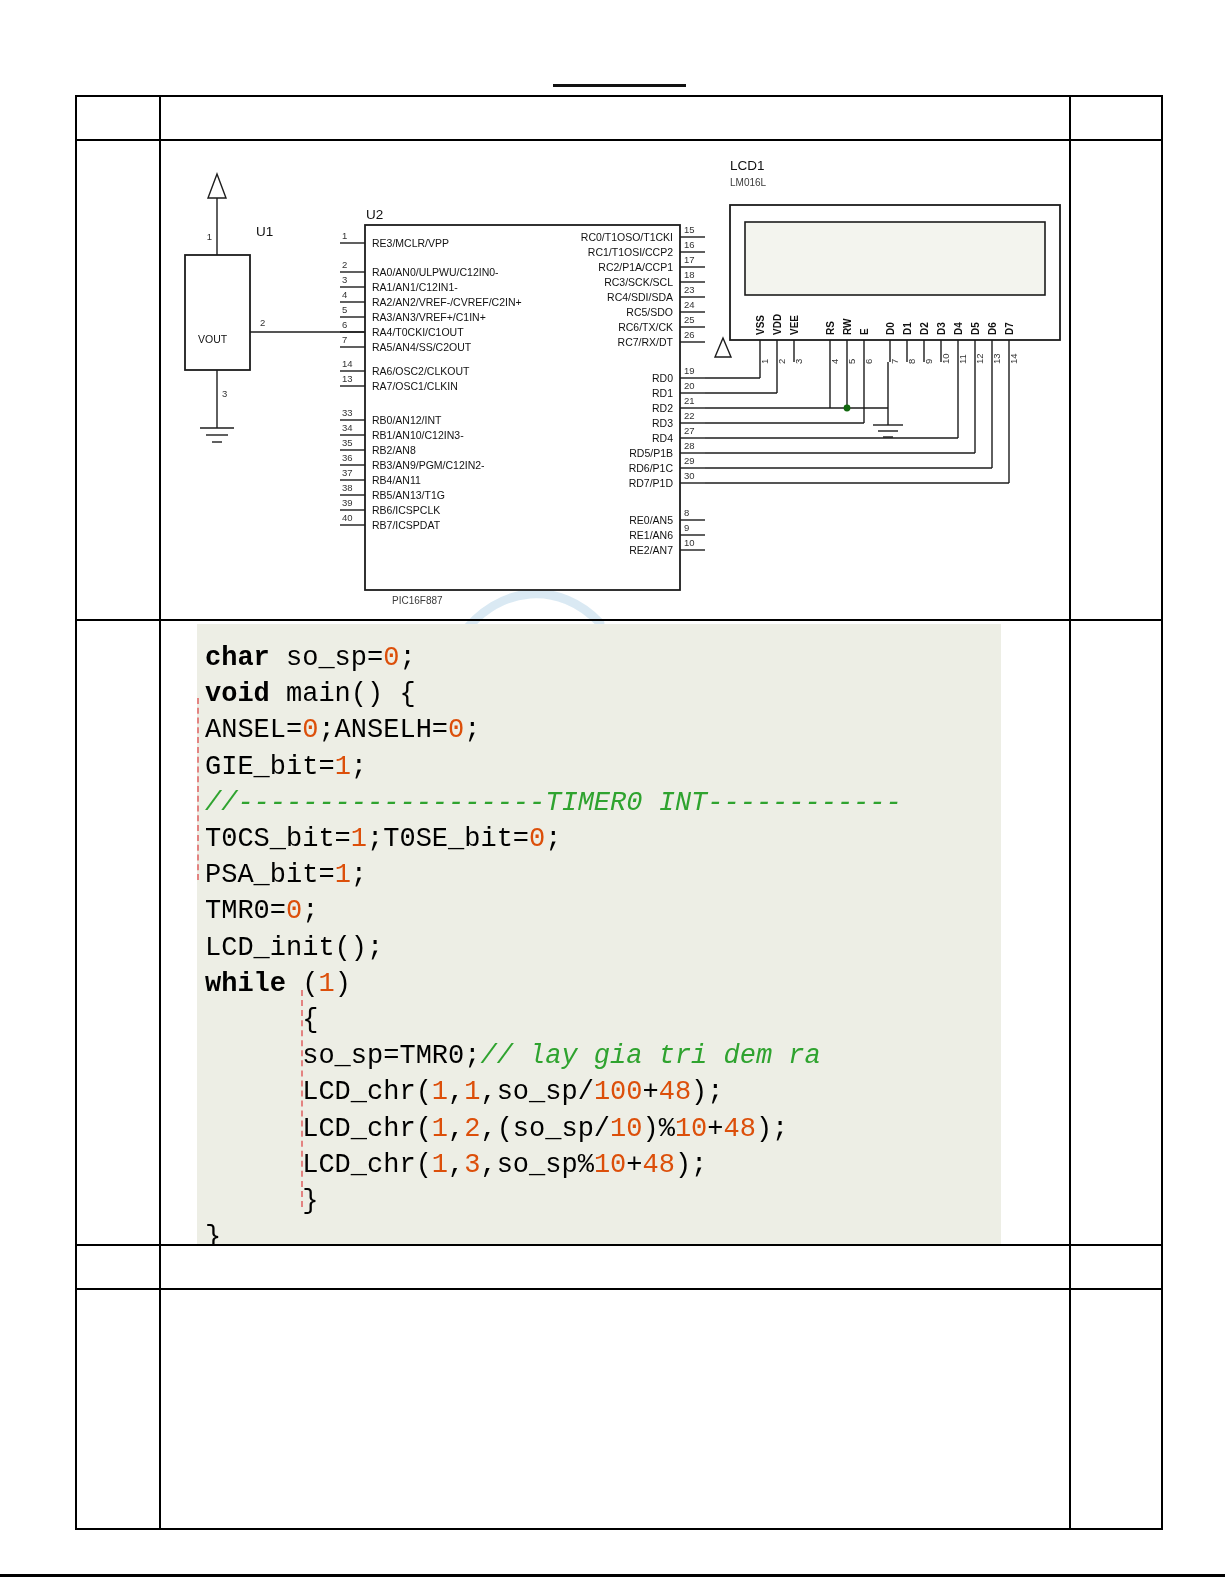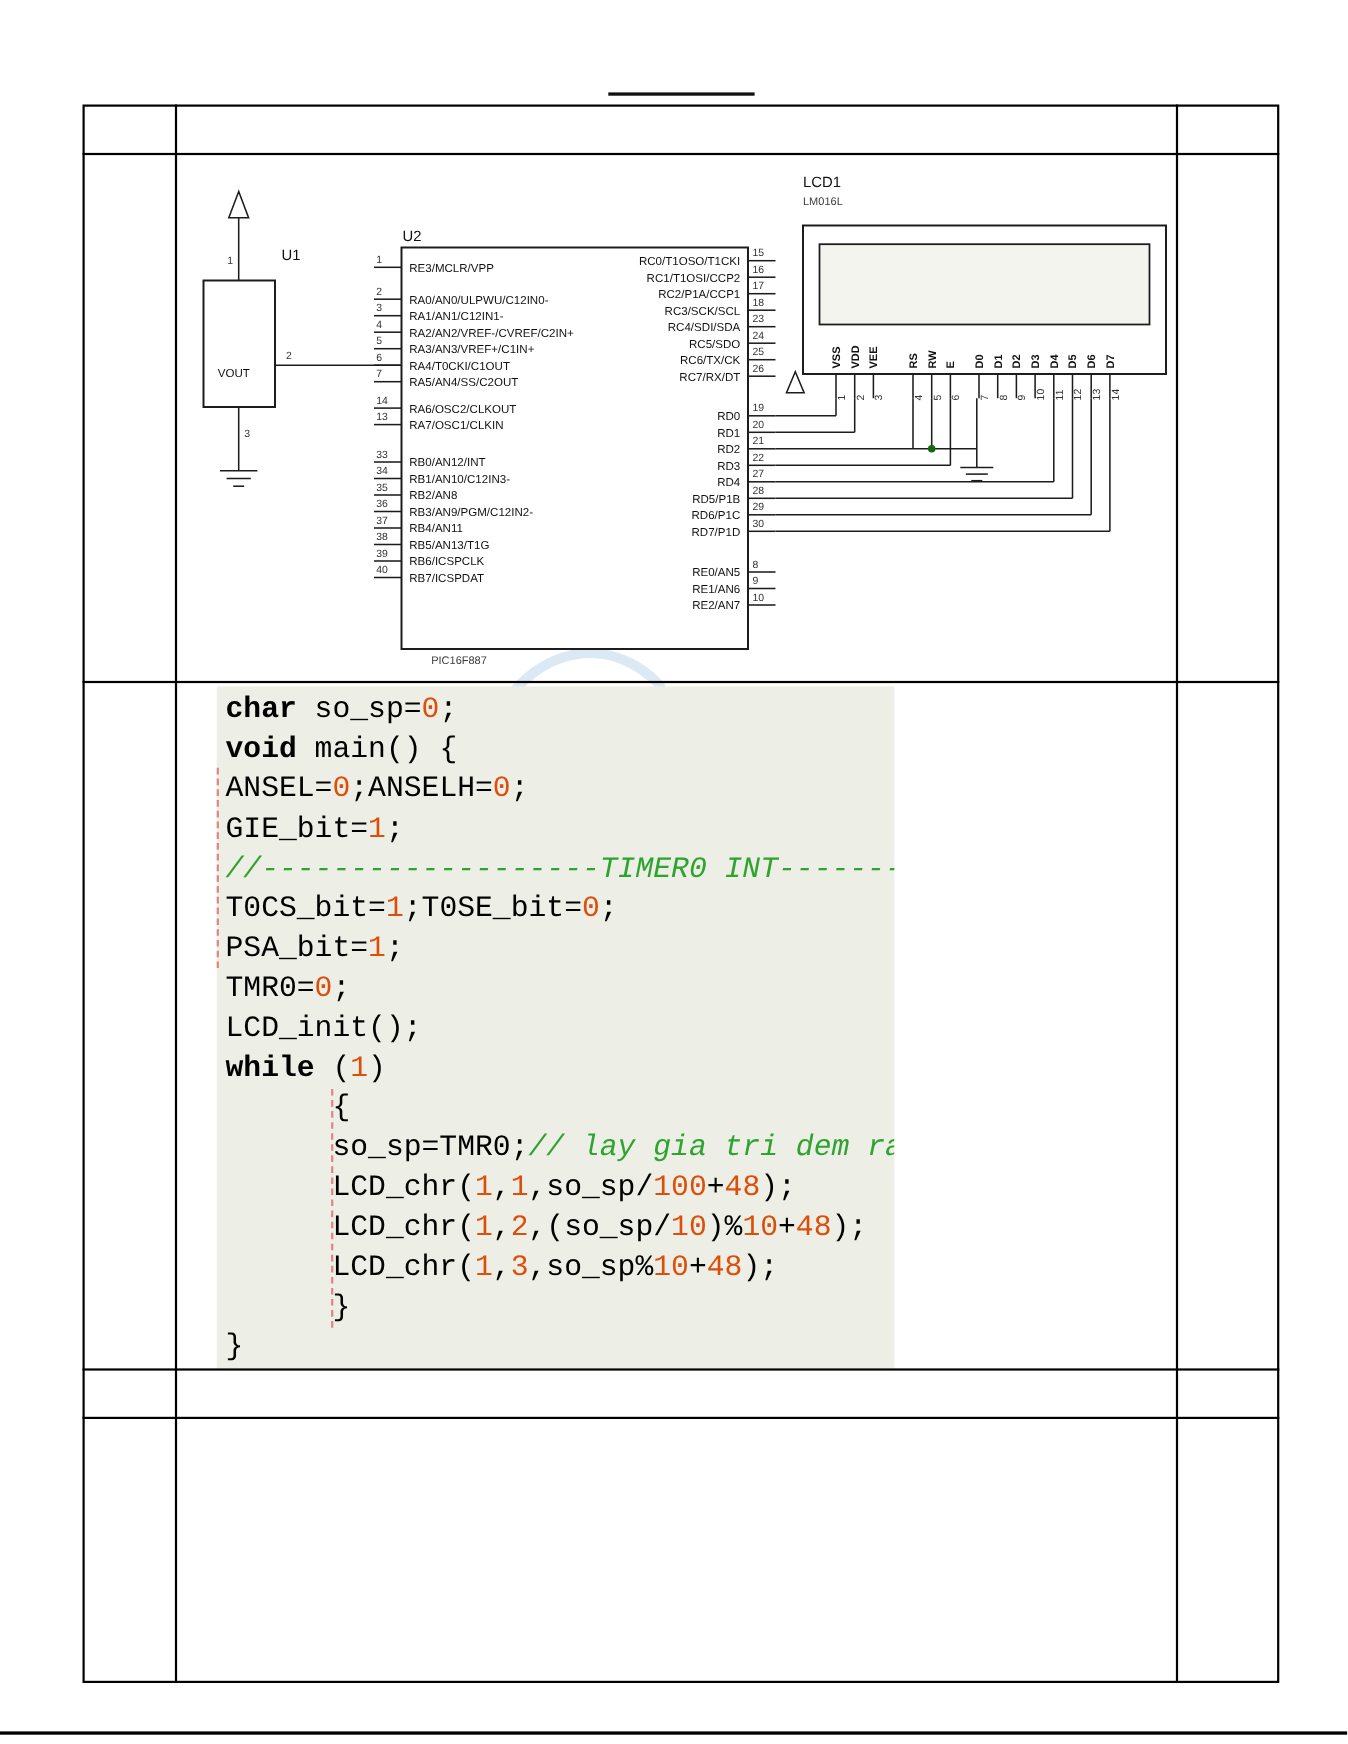--- a/index.html
+++ b/index.html
@@ -25,25 +25,25 @@
   .schematic .part { font-size:10px; fill:#3a3a3a; }
   .schematic .pin-num { font-size:9.5px; fill:#333; }
   .schematic .pin-lbl { font-size:10.5px; }
   .schematic .lcd-pin-lbl { font-size:10px; font-weight:bold; }
 
   
   .watermark { position:absolute; left:430px; top:575px; opacity:.55; }
 
   
   .code-block {
-    position:absolute; left:197px; top:624px; width:616px; height:620px;
+    position:absolute; left:197px; top:624px; width:804px; height:620px;
     background:var(--codebg, #edeee5);
     font-family:"Liberation Mono","DejaVu Sans Mono",monospace;
     font-size:27px; line-height:36.2px; white-space:pre; overflow:hidden;
-    padding:4px 0 0 8px; color:#000;
+    padding:16px 0 0 8px; color:#000;
   }
   .seg-kw  { color:var(--kw, #000); font-weight:bold; }
   .seg-p   { color:#000; }
   .seg-n   { color:var(--num, #dc4f0a); }
   .seg-com { color:var(--com, #2fa32f); font-style:italic; }
 
   .guide { position:absolute; width:0; border-left:2px dashed #e06060; opacity:.75; }
   .guide1 { left:197px; top:698px; height:182px; }
   .guide2 { left:301px; top:990px; height:217px; }
 </style>

